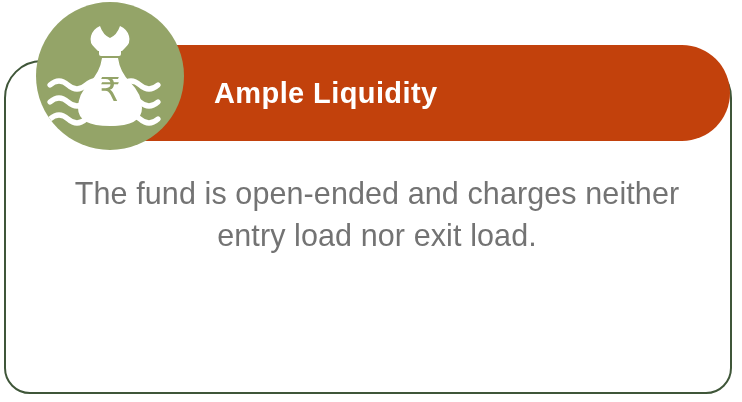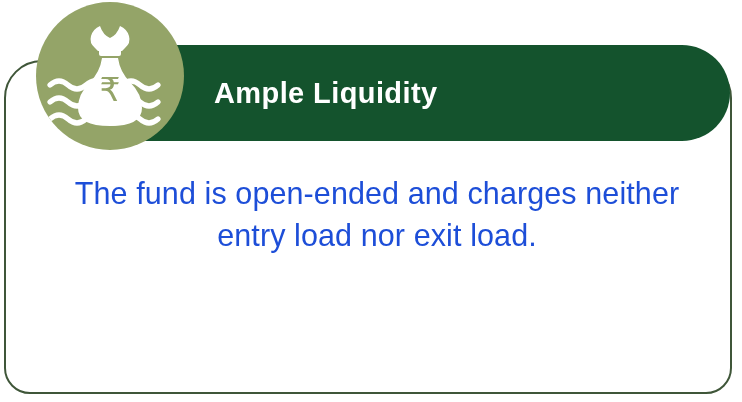--- a/index.html
+++ b/index.html
@@ -33,21 +33,21 @@
     border-radius: 38px 38px 26px 26px;
   }
 
   
   .header-bar {
     position: absolute;
     left: 108px;
     top: 45px;
     width: 622px;
     height: 96px;
-    background: #14532d;
+    background: #c2410c;
     border-radius: 12px 48px 48px 12px;
     display: flex;
     align-items: center;
   }
 
   .header-title {
     margin-left: 106px;
     color: #ffffff;
     font-size: 29px;
     font-weight: bold;
@@ -81,21 +81,21 @@
     position: absolute;
     left: 4px;
     top: 172px;
     width: 728px;
     text-align: center;
     padding: 0 22px;
     box-sizing: border-box;
   }
 
   .body-text {
-    color: #1d4ed8;
+    color: #737373;
     font-size: 30.5px;
     line-height: 1.38;
     font-weight: normal;
     letter-spacing: 0.1px;
     margin-left: 18px;
   }
 </style>
 </head>
 <body>
 

